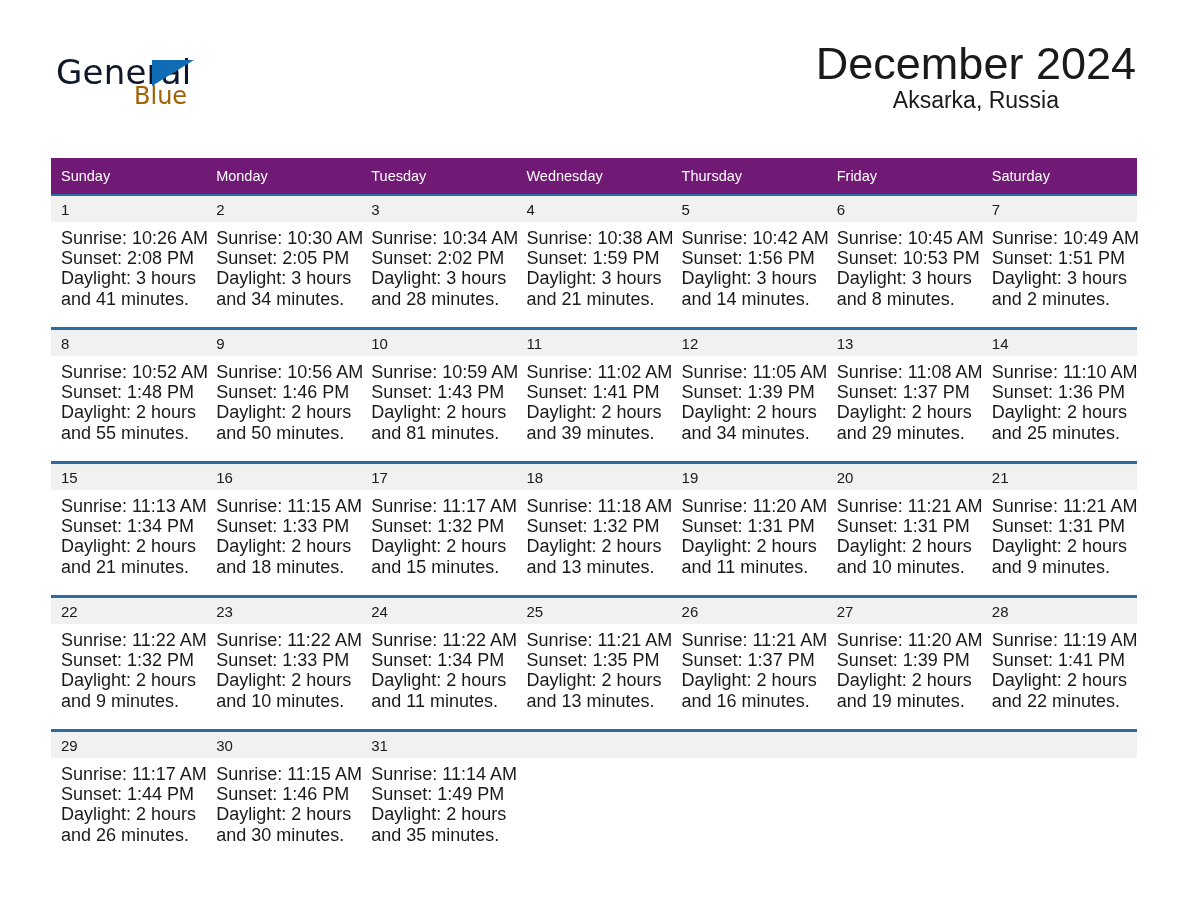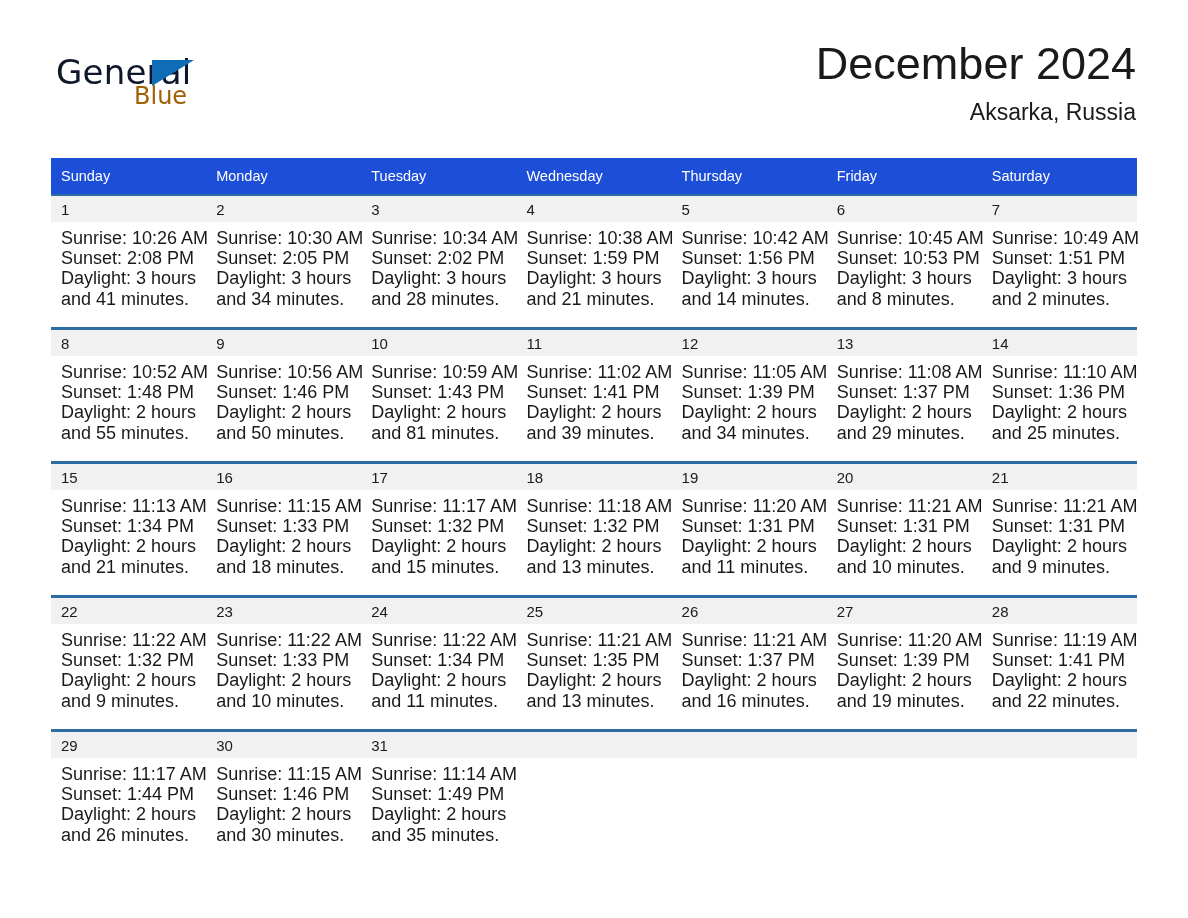--- a/index.html
+++ b/index.html
@@ -60,50 +60,50 @@
     top: 30px;
     font-size: 24px;
     color: #a16207;
     font-family: "DejaVu Sans", sans-serif;
     font-weight: 400;
   }
   .title-block {
     position: absolute;
     right: 52px;
     top: 40px;
-    text-align: right;
+    text-align: center;
   }
   .month-title {
     font-size: 45px;
     font-weight: 400;
     color: #1a1a1a;
     line-height: 1.05;
     white-space: nowrap;
   }
   .location {
-    margin-top: 12px;
+    margin-top: 0;
     font-size: 23px;
     font-weight: 400;
     color: #1a1a1a;
     white-space: nowrap;
   }
 
   
   .calendar {
     position: absolute;
     left: 51px;
     top: 158px;
     width: 1086px;
     border-collapse: collapse;
     table-layout: fixed;
   }
   .calendar col { width: 155.14px; }
 
   thead th {
-    background: #1d4ed8;
+    background: #701a75;
     color: #ffffff;
     font-size: 14.5px;
     font-weight: 400;
     text-align: left;
     padding: 8px 0 8px 10px;
     height: 20px;
     border: none;
   }
 
   tbody td {

